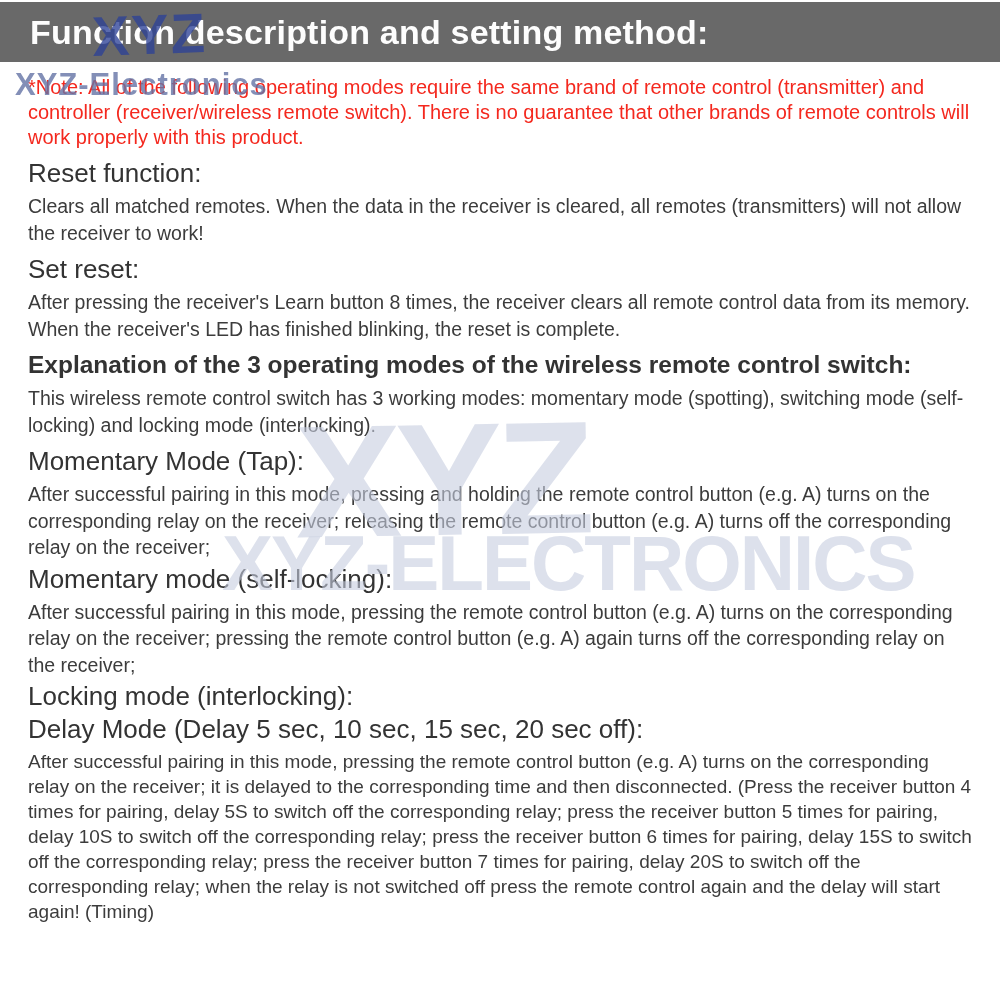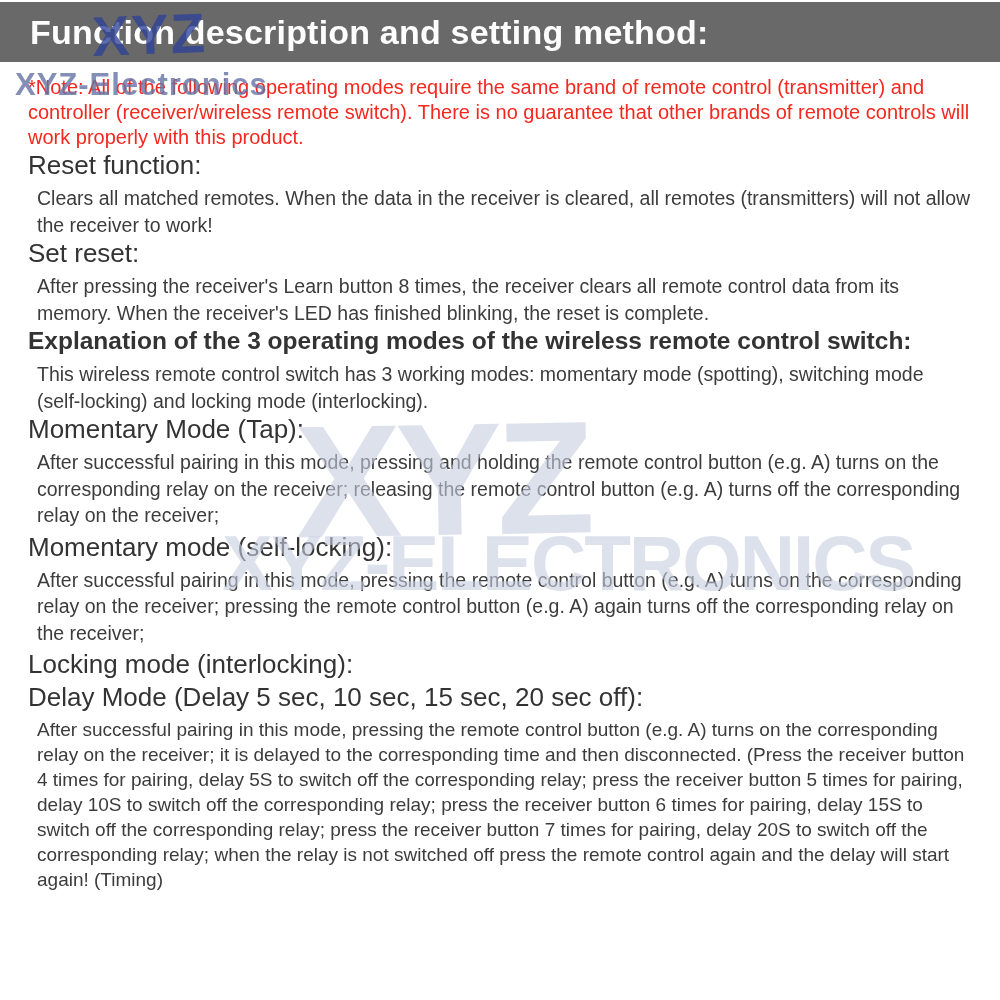--- a/index.html
+++ b/index.html
@@ -51,32 +51,32 @@
     color: var(--note-red);
     font-size: 20px;
     line-height: 25px;
     font-weight: 500;
   }
   .section h2 {
     color: var(--heading-text);
     font-size: 26px;
     font-weight: 400;
     line-height: 30px;
+    margin-top: 8px;
   }
   .section.emph h2 {
     font-size: 24.5px;
     font-weight: 700;
   }
   .section p {
     color: var(--body-text);
     font-size: 19.5px;
     line-height: 26.5px;
     margin-top: 5px;
     font-weight: 400;
-    margin-left: 9px;
   }
   .section.tight h2 { margin-top: 3px; }
   .section.delay p { font-size: 19px; line-height: 25px; }
   .watermark {
     position: absolute;
     font-weight: 700;
     white-space: nowrap;
     pointer-events: none;
     user-select: none;
   }

